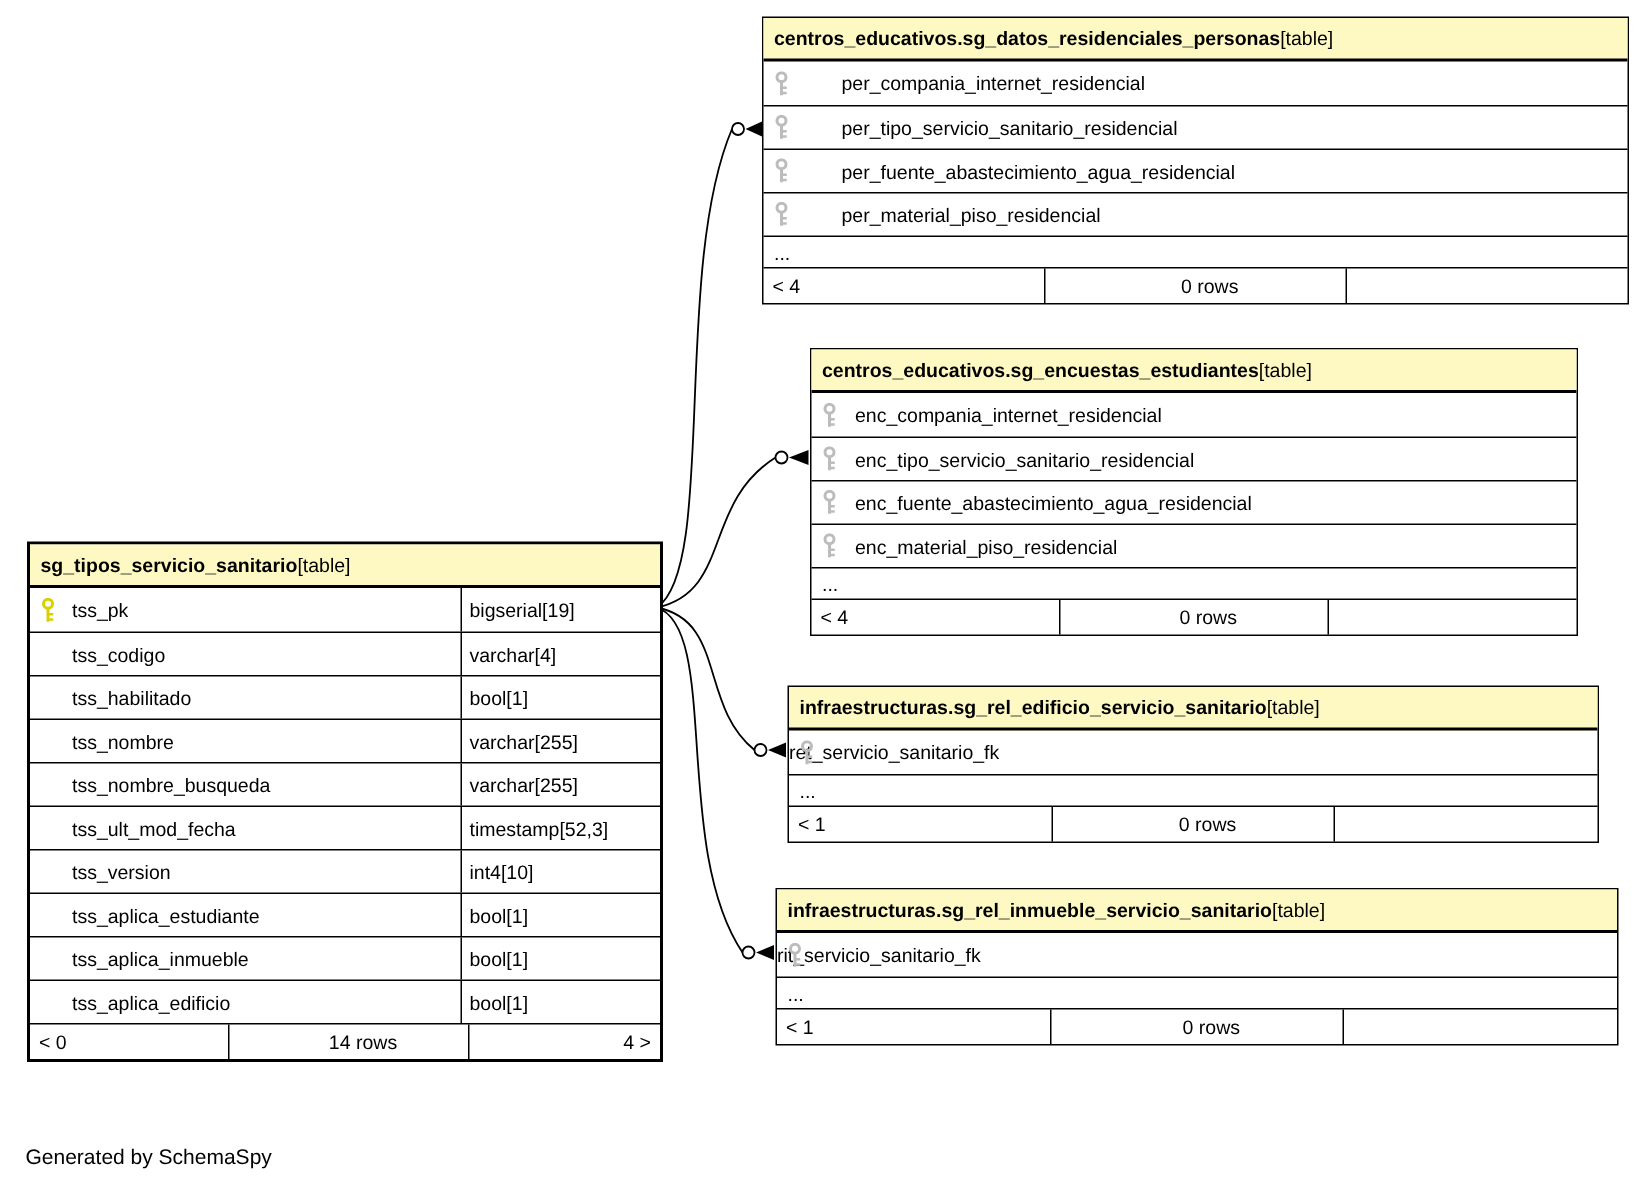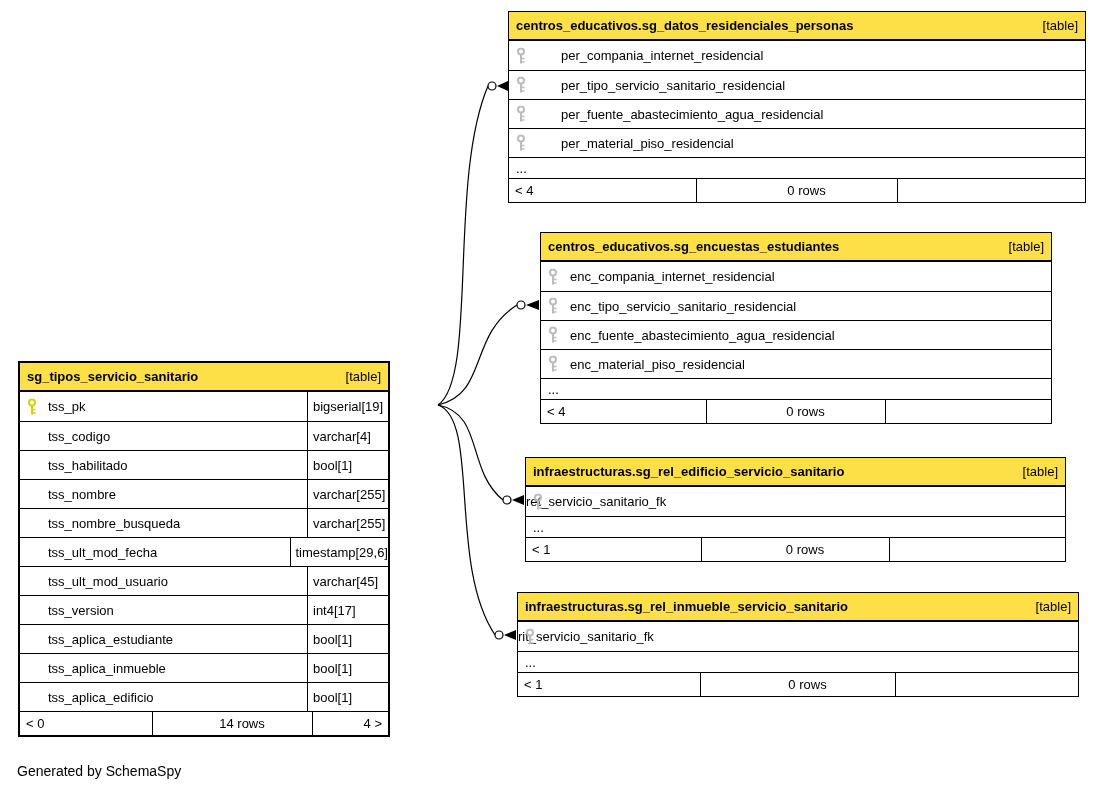--- a/index.html
+++ b/index.html
@@ -10,22 +10,22 @@
     font-size:13px;color:#000;
     overflow:hidden;
   }
   #rel-overlay{position:absolute;left:0;top:0;z-index:0;pointer-events:none;}
   .tbl{
     position:absolute;z-index:1;background:#fff;
     border:2px solid #000;box-sizing:border-box;
   }
   .tbl.thin{border-width:1.5px;}
   .tbl-title{
-    display:flex;justify-content:space-between;align-items:center;
-    height:27px;padding:0 7px;background:#fde047;
+    display:flex;align-items:center;
+    height:27px;padding:0 7px;background:#fef9c3;
     border-bottom:2px solid #000;
   }
   .tbl-title .tname{font-weight:bold;}
   .tbl-title .tbadge{font-weight:normal;}
   .row{
     position:relative;display:flex;align-items:center;
     height:29px;box-sizing:border-box;
   }
   .row + .row{border-top:1px solid #000;}
   .keyspot{position:absolute;left:7px;top:50%;transform:translateY(-50%);line-height:0;}
@@ -70,21 +70,21 @@
       <circle cx="499" cy="635" r="4"></circle>
     </g>
     <g fill="#000" stroke="none">
       <polygon points="497,86 508,81 508,91"></polygon>
       <polygon points="526,305 539,300 539,310"></polygon>
       <polygon points="512,500 524,495 524,505"></polygon>
       <polygon points="504,635 516,630 516,640"></polygon>
     </g>
   </svg>
 
-  <div class="tbl" id="t-main" style="left:18px;top:361px;width:372px;">
+  <div class="tbl" id="t-main" style="left:18px;top:361px;width:424px;">
     <div class="tbl-title">
       <span class="tname">sg_tipos_servicio_sanitario</span>
       <span class="tbadge">[table]</span>
     </div>
     <div class="row">
       <span class="mname">
         <span class="keyspot">
           <svg width="10" height="17" viewBox="0 0 10 17">
               <circle cx="5" cy="4" r="3" fill="none" stroke="#d9d000" stroke-width="2"></circle>
               <line x1="5" y1="7" x2="5" y2="16" stroke="#d9d000" stroke-width="2"></line>
@@ -107,29 +107,25 @@
     <div class="row">
       <span class="mname">tss_nombre</span>
       <span class="mtype">varchar[255]</span>
     </div>
     <div class="row">
       <span class="mname">tss_nombre_busqueda</span>
       <span class="mtype">varchar[255]</span>
     </div>
     <div class="row">
       <span class="mname">tss_ult_mod_fecha</span>
-      <span class="mtype">timestamp[29,6]</span>
-    </div>
-    <div class="row">
-      <span class="mname">tss_ult_mod_usuario</span>
-      <span class="mtype">varchar[45]</span>
+      <span class="mtype">timestamp[52,3]</span>
     </div>
     <div class="row">
       <span class="mname">tss_version</span>
-      <span class="mtype">int4[17]</span>
+      <span class="mtype">int4[10]</span>
     </div>
     <div class="row">
       <span class="mname">tss_aplica_estudiante</span>
       <span class="mtype">bool[1]</span>
     </div>
     <div class="row">
       <span class="mname">tss_aplica_inmueble</span>
       <span class="mtype">bool[1]</span>
     </div>
     <div class="row">

